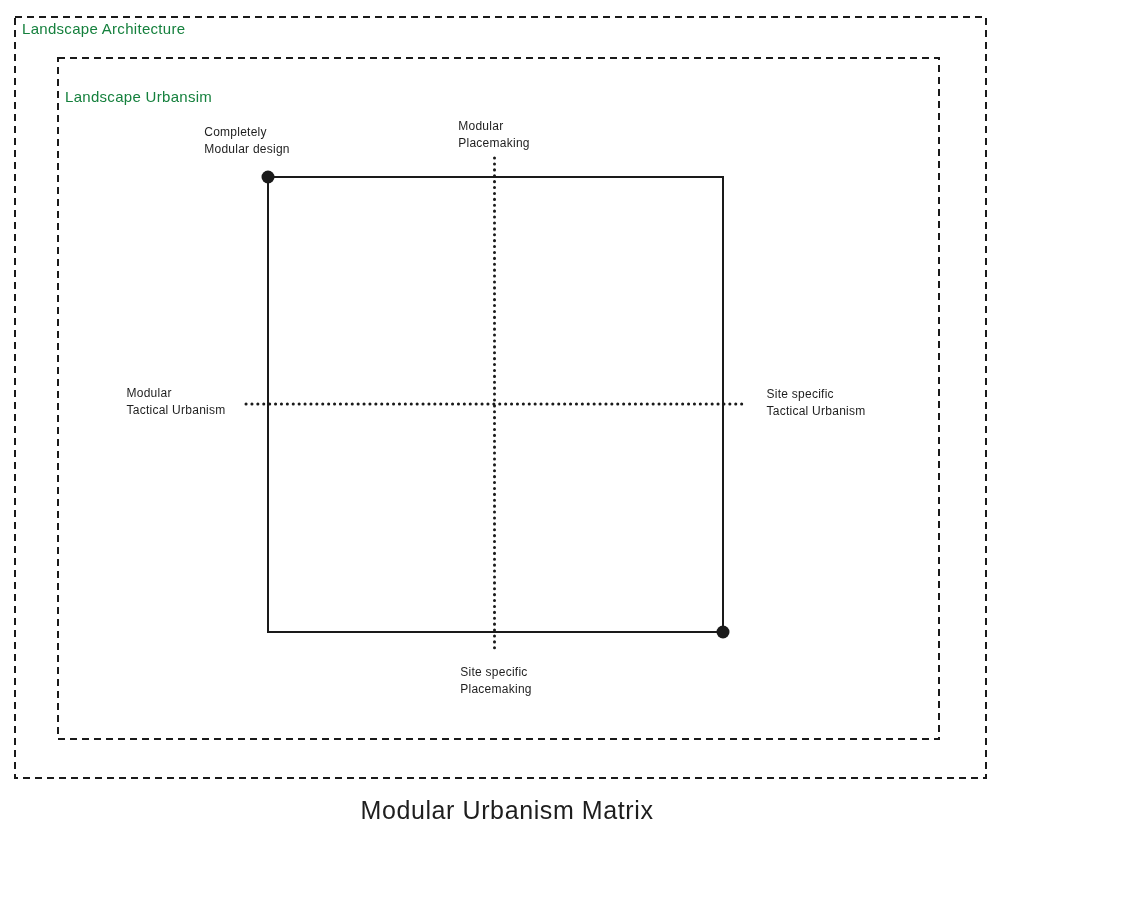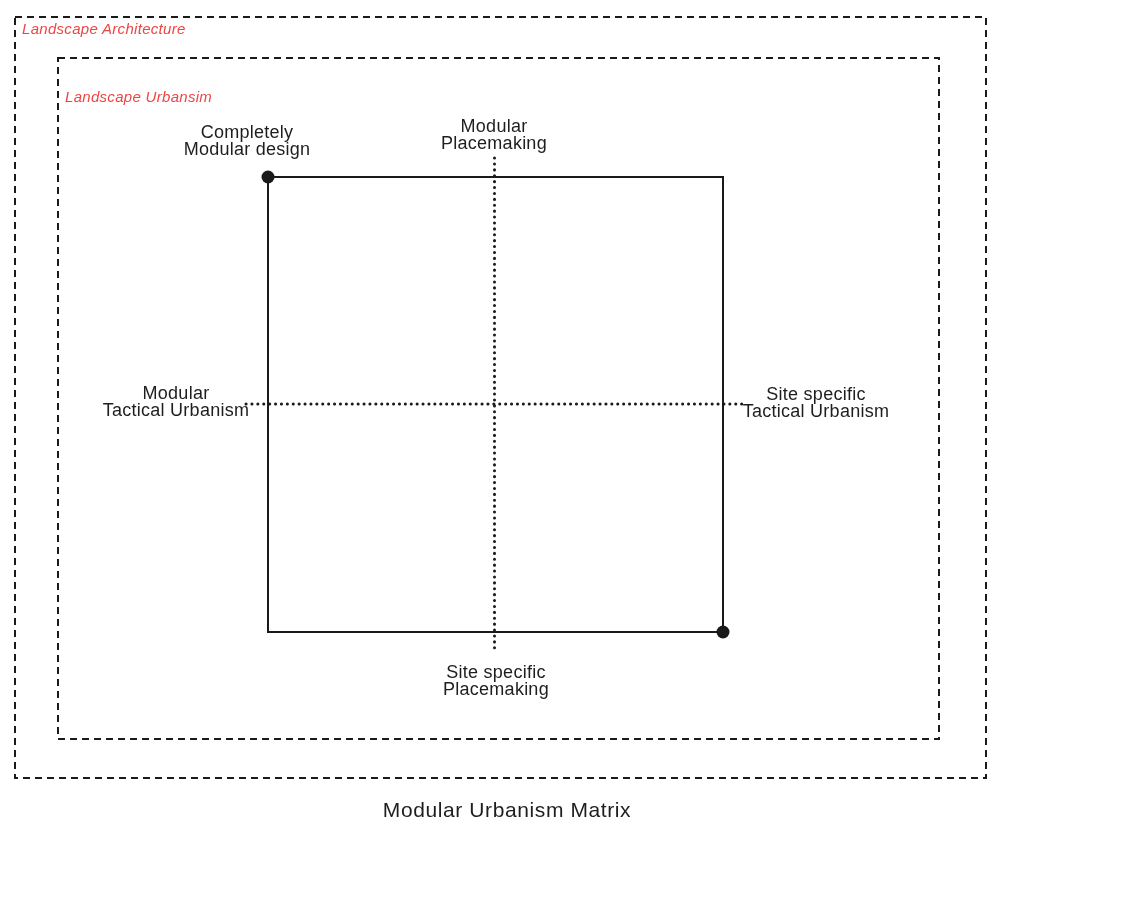--- a/index.html
+++ b/index.html
@@ -19,40 +19,38 @@
   .linework {
     position: absolute;
     left: 0;
     top: 0;
   }
   .frame-label {
     position: absolute;
     font-size: 15px;
     line-height: 18px;
     letter-spacing: 0.3px;
-    color: #ef4444;
+    color: #15803d;
     white-space: pre-line;
-    font-style: italic;
   }
   .matrix-label {
     position: absolute;
-    font-size: 18px;
+    font-size: 12px;
     line-height: 17px;
     letter-spacing: 0.25px;
     color: #1e1e1e;
-    text-align: center;
     white-space: pre-line;
     transform: translateX(-50%);
   }
   .caption {
     position: absolute;
     left: 507px;
     top: 797px;
     transform: translateX(-50%);
-    font-size: 21px;
+    font-size: 25px;
     line-height: 26px;
     letter-spacing: 0.6px;
     color: #1e1e1e;
     text-align: center;
     white-space: nowrap;
   }
 </style>
 </head>
 <body>
 

